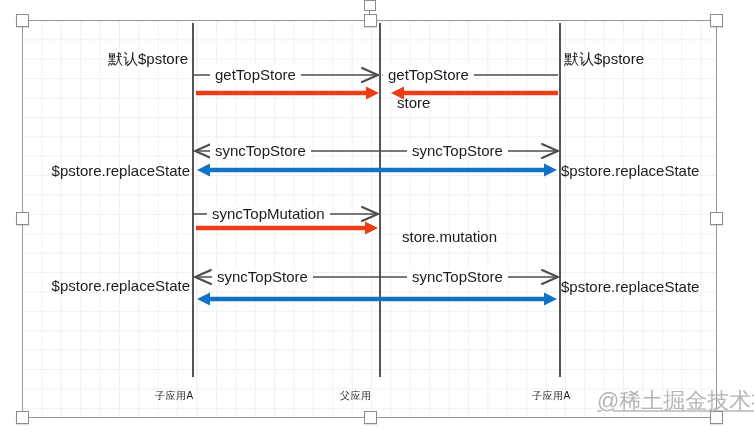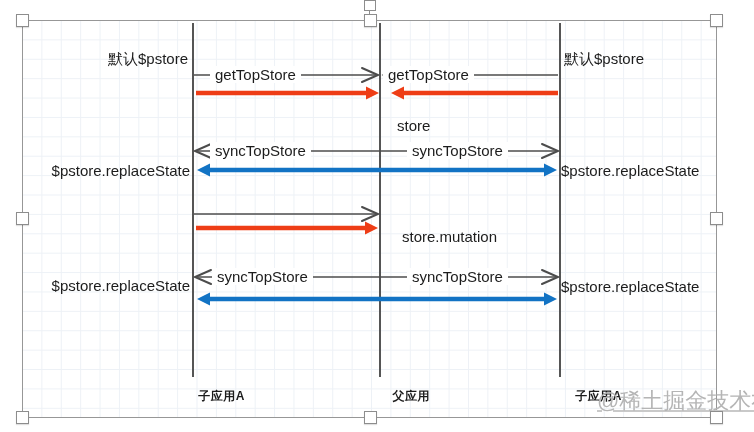--- a/index.html
+++ b/index.html
@@ -28,22 +28,22 @@
   .chev{stroke:var(--line);stroke-width:2;fill:none;stroke-linecap:round}
   .redbar{stroke:var(--red);stroke-width:4.5}
   .redhead{fill:var(--red)}
   .bluebar{stroke:var(--blue);stroke-width:4.5}
   .bluehead{fill:var(--blue)}
 
   .lbl{position:absolute;font-size:15px;line-height:18px;white-space:nowrap}
   .msg{position:absolute;width:140px;text-align:left;font-size:15px;line-height:18px;white-space:nowrap}
   .msg span{background:#fff;padding:0 5px}
   .right-align{text-align:right}
-  .actor{position:absolute;width:90px;text-align:right;font-size:12px;line-height:20px;
-    font-weight:bold;letter-spacing:.5px;white-space:nowrap}
+  .actor{position:absolute;width:90px;text-align:left;font-size:10px;line-height:20px;
+    font-weight:normal;letter-spacing:.5px;white-space:nowrap}
 
   .handle{position:absolute;width:13px;height:13px;background:#fff;
     border:1px solid #8d8d8d;box-shadow:0 1px 1px rgba(0,0,0,.12)}
   .rot-handle{position:absolute;left:364px;top:0;width:12px;height:11px;background:#fff;
     border:1px solid #8d8d8d}
   .rot-stem{position:absolute;left:369px;top:11px;width:1px;height:9px;background:#8d8d8d}
 
   .watermark{position:absolute;left:597px;top:391px;font-size:22px;line-height:20px;
     color:#b5b5b5;text-decoration:underline;text-decoration-color:#c9c9c9;white-space:nowrap}
 </style>
@@ -110,30 +110,32 @@
   </svg>
 
   <div class="lbl right-align" style="left:38px;top:50px;width:150px">默认$pstore</div>
   <div class="lbl" style="left:564px;top:50px">默认$pstore</div>
 
   <div class="msg" style="left:210px;top:66px">
     <span>getTopStore</span></div>
   <div class="msg" style="left:383px;top:66px">
     <span>getTopStore</span></div>
 
-  <div class="lbl" style="left:397px;top:117px">store</div>
+  <div class="lbl" style="left:397px;top:94px">store</div>
 
   <div class="msg" style="left:210px;top:142px">
     <span>syncTopStore</span></div>
   <div class="msg" style="left:407px;top:142px">
     <span>syncTopStore</span></div>
 
   <div class="lbl right-align" style="left:30px;top:162px;width:160px">$pstore.replaceState</div>
   <div class="lbl" style="left:561px;top:162px">$pstore.replaceState</div>
 
+  <div class="msg" style="left:207px;top:205px">
+    <span>syncTopMutation</span></div>
 
   <div class="lbl" style="left:402px;top:228px">store.mutation</div>
 
   <div class="msg" style="left:212px;top:268px">
     <span>syncTopStore</span></div>
   <div class="msg" style="left:407px;top:268px">
     <span>syncTopStore</span></div>
 
   <div class="lbl right-align" style="left:30px;top:277px;width:160px">$pstore.replaceState</div>
   <div class="lbl" style="left:561px;top:278px">$pstore.replaceState</div>

